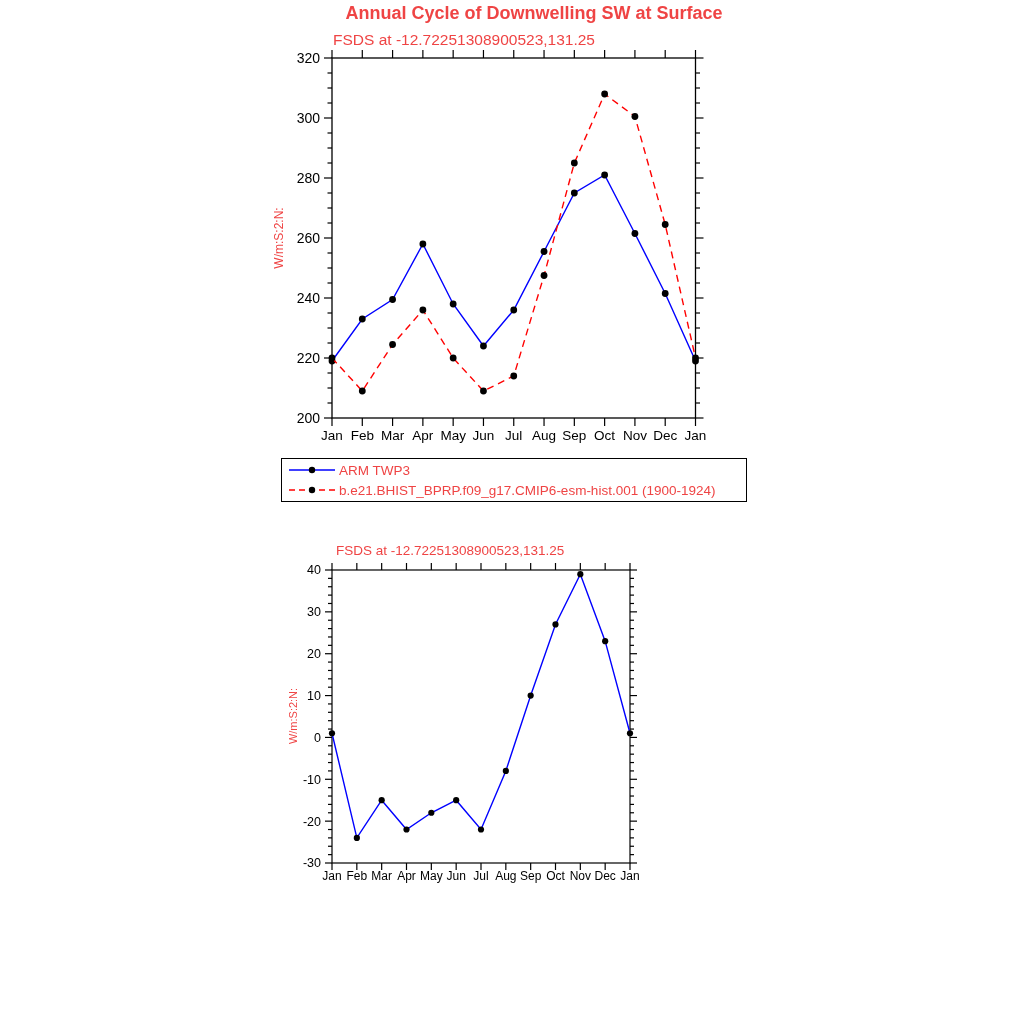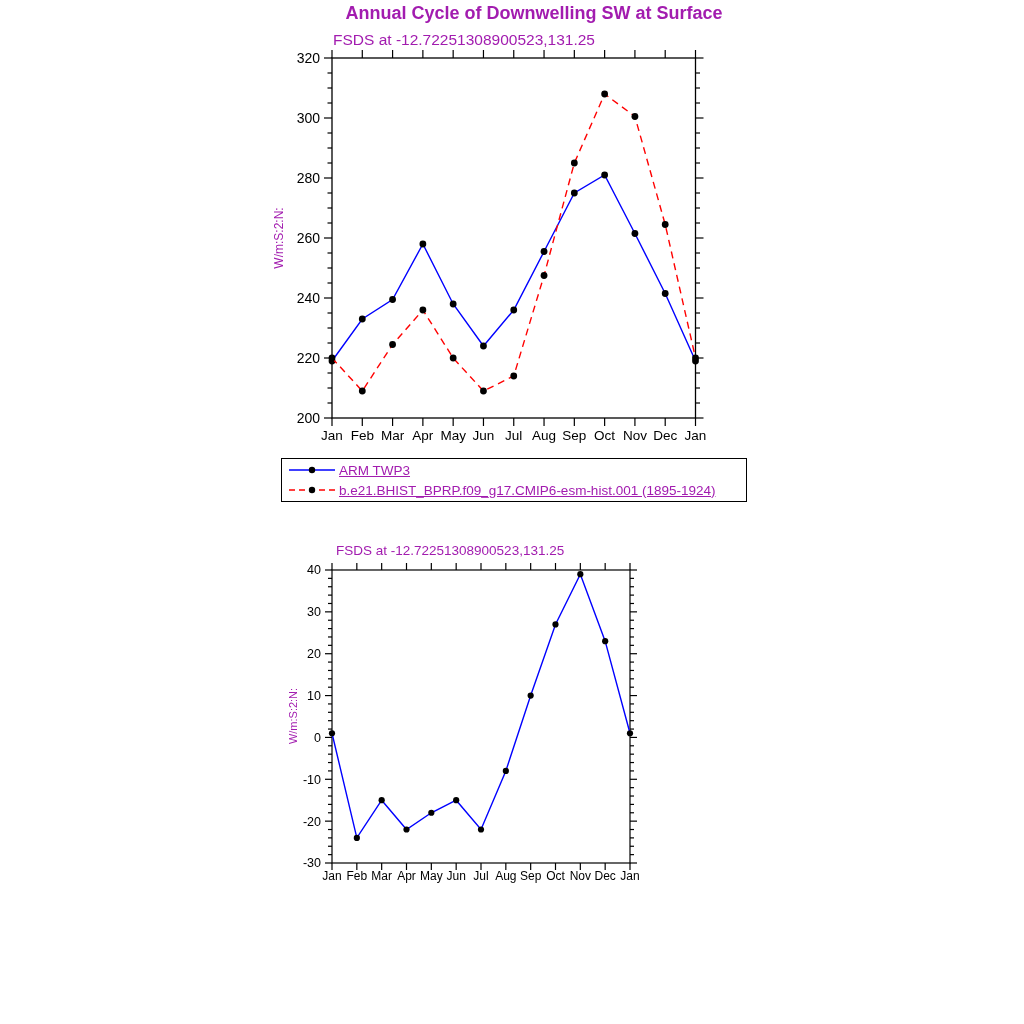--- a/index.html
+++ b/index.html
@@ -2,21 +2,21 @@
 <html><head>
 <meta charset="utf-8">
 <style>
   html, body { margin: 0; padding: 0; background: #ffffff; }
   .canvas {
     position: relative;
     width: 1024px;
     height: 1024px;
     background: #ffffff;
     font-family: "Liberation Sans", sans-serif;
-    color: #a21caf;
+    color: #ef4444;
     overflow: hidden;
   }
   .abs { position: absolute; white-space: nowrap; }
   .chart-title { font-weight: bold; transform: translateX(-50%); }
   .top-title { left: 534px; top: 3px; font-size: 18px; }
   .top-subtitle { left: 333px; top: 31px; font-size: 15.5px; }
   .bottom-title { left: 477px; top: 523px; font-size: 15px; }
   .bottom-subtitle { left: 336px; top: 543px; font-size: 13.5px; }
   .ylabel { transform: translate(-50%, -50%) rotate(-90deg); transform-origin: center; }
   .ylabel-top { left: 279px; top: 238px; font-size: 12px; }
@@ -27,21 +27,21 @@
     position: absolute;
     left: 281px; top: 458px;
     width: 466px; height: 44px;
     border: 1px solid #000000;
     box-sizing: border-box;
     display: flex;
     flex-direction: column;
     justify-content: center;
     padding-left: 6px;
   }
-  .legend-row { display: flex; align-items: center; height: 20px; text-decoration: underline; }
+  .legend-row { display: flex; align-items: center; height: 20px; }
   .legend-row svg { flex: 0 0 auto; }
   .legend-label { font-size: 13.5px; margin-left: 3px; }
 </style>
 </head>
 <body>
 
 <div class="canvas">
 
   <div class="abs chart-title top-title">Annual Cycle of Downwelling SW at Surface</div>
   <div class="abs top-subtitle">FSDS at -12.72251308900523,131.25</div>
@@ -195,21 +195,21 @@
           <line x1="1" y1="8" x2="47" y2="8" stroke="#0000ff" stroke-width="1.4"></line>
           <circle cx="24" cy="8" r="3.2" fill="#000000"></circle>
         </svg>
       <span class="legend-label">ARM TWP3</span>
     </div>
     <div class="legend-row">
       <svg width="48" height="16">
           <line x1="1" y1="8" x2="47" y2="8" stroke="#ff0000" stroke-width="1.4" stroke-dasharray="6,4"></line>
           <circle cx="24" cy="8" r="3.2" fill="#000000"></circle>
         </svg>
-      <span class="legend-label">b.e21.BHIST_BPRP.f09_g17.CMIP6-esm-hist.001 (1895-1924)</span>
+      <span class="legend-label">b.e21.BHIST_BPRP.f09_g17.CMIP6-esm-hist.001 (1900-1924)</span>
     </div>
   </div>
 
   <div class="abs bottom-subtitle">FSDS at -12.72251308900523,131.25</div>
   <div class="abs ylabel ylabel-bottom">W/m:S:2:N:</div>
 
   <svg id="chart2-svg" class="plot" style="top:520px" width="1024" height="400" viewBox="0 520 1024 400">
       <g>
         <rect x="332" y="570" width="298" height="293" fill="none" stroke="#000" stroke-width="1.2"></rect>
         <g stroke="#000" stroke-width="1.2">

